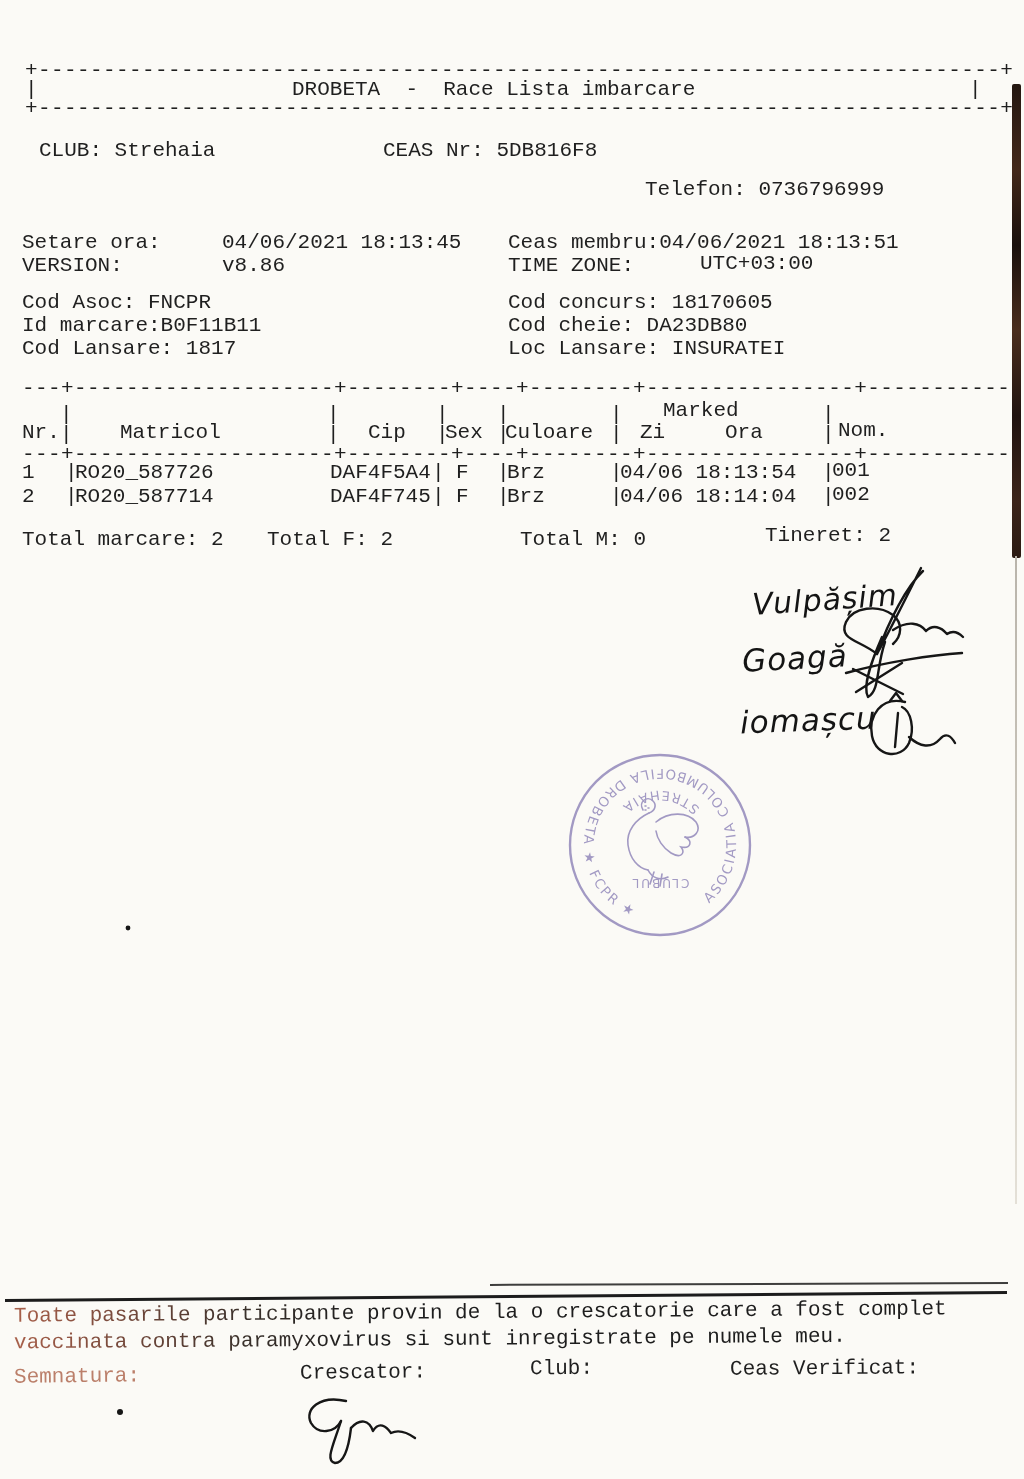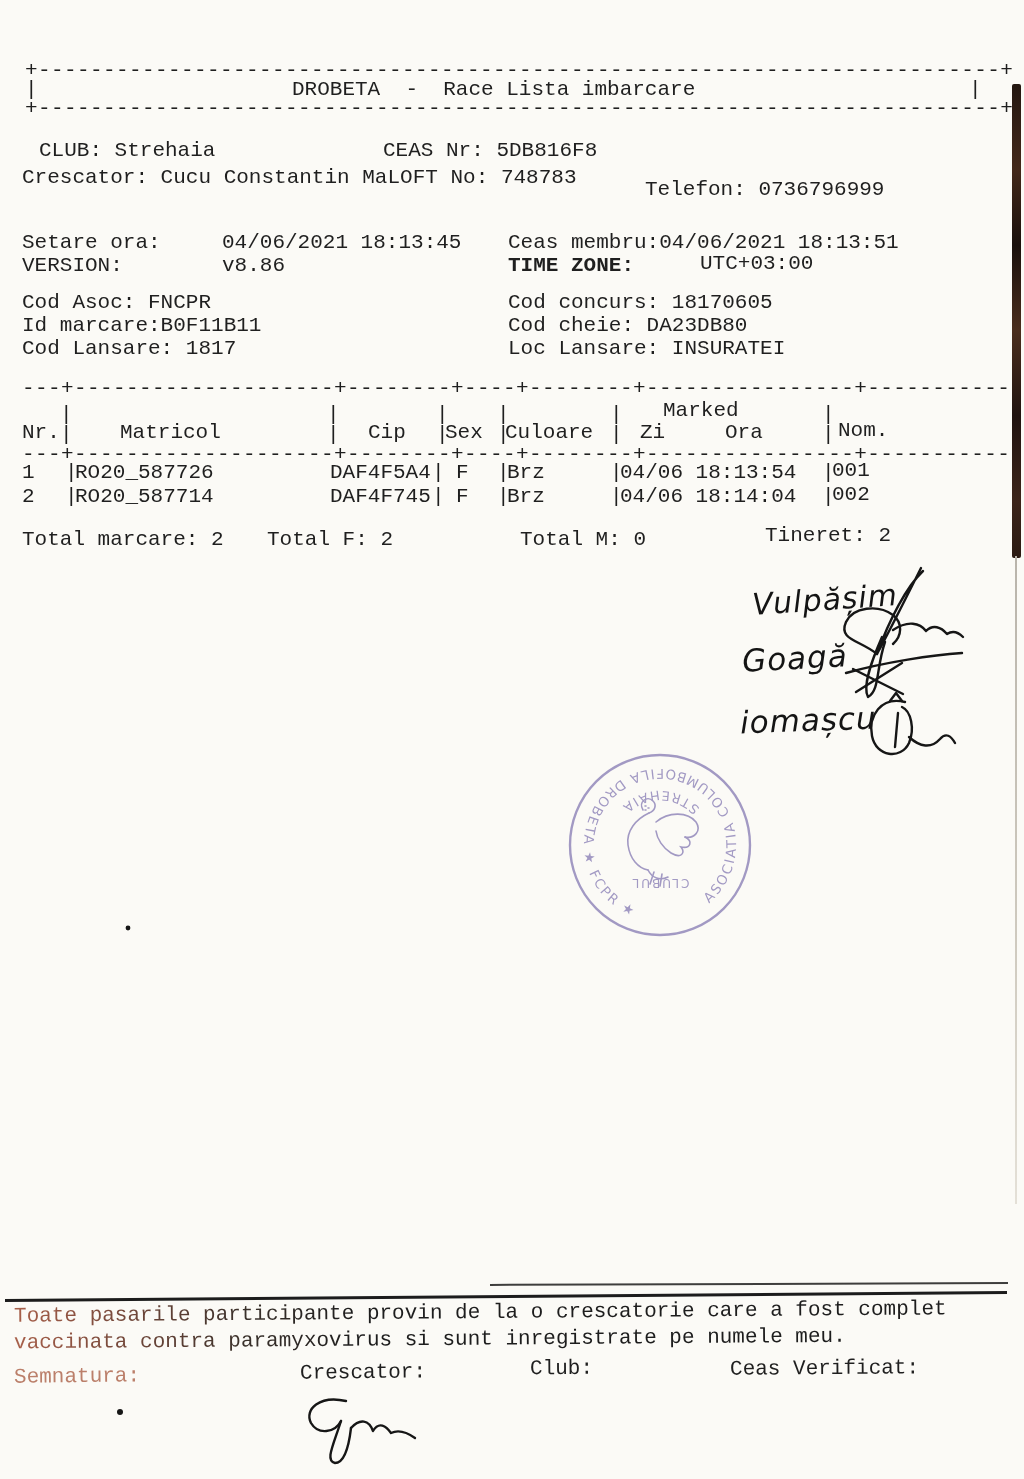--- a/index.html
+++ b/index.html
@@ -40,29 +40,28 @@
 <div class="page">
 
   <div class="ln dash" style="left:25px;top:60px;">+--------------------------------------------------------------------------+</div>
   <div class="ln" style="left:25px;top:79px;">|</div>
   <div class="ln" style="left:292px;top:79px;">DROBETA  -  Race Lista imbarcare</div>
   <div class="ln" style="left:969px;top:79px;">|</div>
   <div class="ln dash" style="left:25px;top:98px;">+--------------------------------------------------------------------------+</div>
 
   <div class="ln" style="left:22px;top:140px;margin-left:17px;">CLUB: Strehaia</div>
   <div class="ln" style="left:383px;top:140px;">CEAS Nr: 5DB816F8</div>
-  <div class="ln" style="left:22px;top:167px;">Crescator: Cucu Constantin MaLOFT No: 748783</div>
   <div class="ln" style="left:645px;top:167px;margin-top:12px;">Telefon: 0736796999</div>
 
   <div class="ln" style="left:22px;top:232px;">Setare ora:</div>
   <div class="ln" style="left:222px;top:232px;">04/06/2021 18:13:45</div>
   <div class="ln" style="left:508px;top:232px;">Ceas membru:04/06/2021 18:13:51</div>
   <div class="ln" style="left:22px;top:255px;">VERSION:</div>
   <div class="ln" style="left:222px;top:255px;">v8.86</div>
-  <div class="ln" style="left:508px;top:255px;font-weight:bold;">TIME ZONE:</div>
+  <div class="ln" style="left:508px;top:255px;">TIME ZONE:</div>
   <div class="ln" style="left:700px;top:253px;">UTC+03:00</div>
 
   <div class="ln" style="left:22px;top:292px;">Cod Asoc: FNCPR</div>
   <div class="ln" style="left:508px;top:292px;">Cod concurs: 18170605</div>
   <div class="ln" style="left:22px;top:315px;">Id marcare:B0F11B11</div>
   <div class="ln" style="left:508px;top:315px;">Cod cheie: DA23DB80</div>
   <div class="ln" style="left:22px;top:338px;">Cod Lansare: 1817</div>
   <div class="ln" style="left:508px;top:338px;">Loc Lansare: INSURATEI</div>
 
   <div class="ln dash" style="left:22px;top:378px;">---+--------------------+--------+----+--------+----------------+------------</div>

